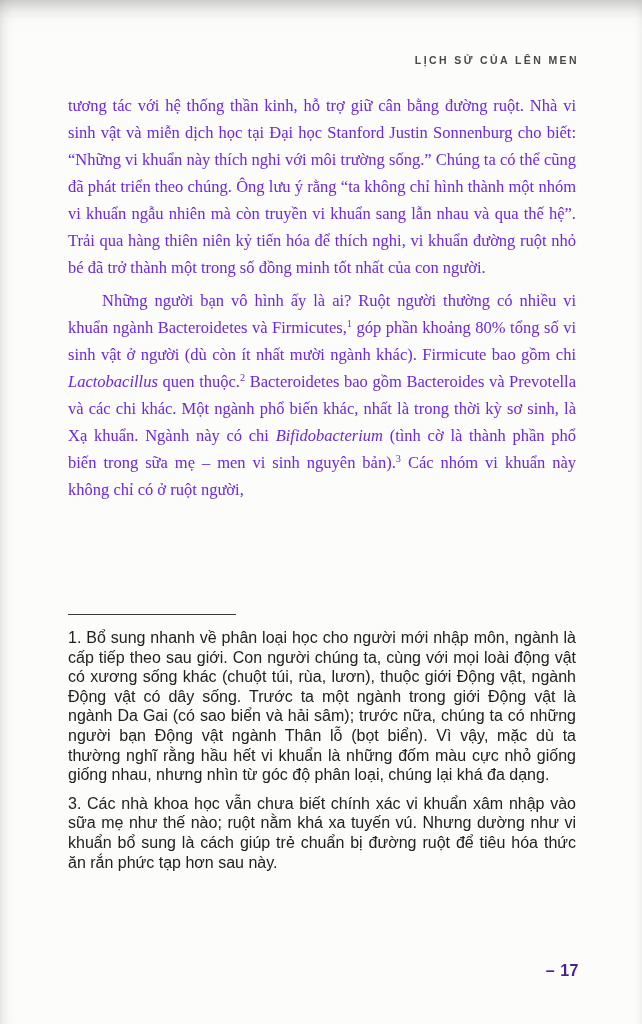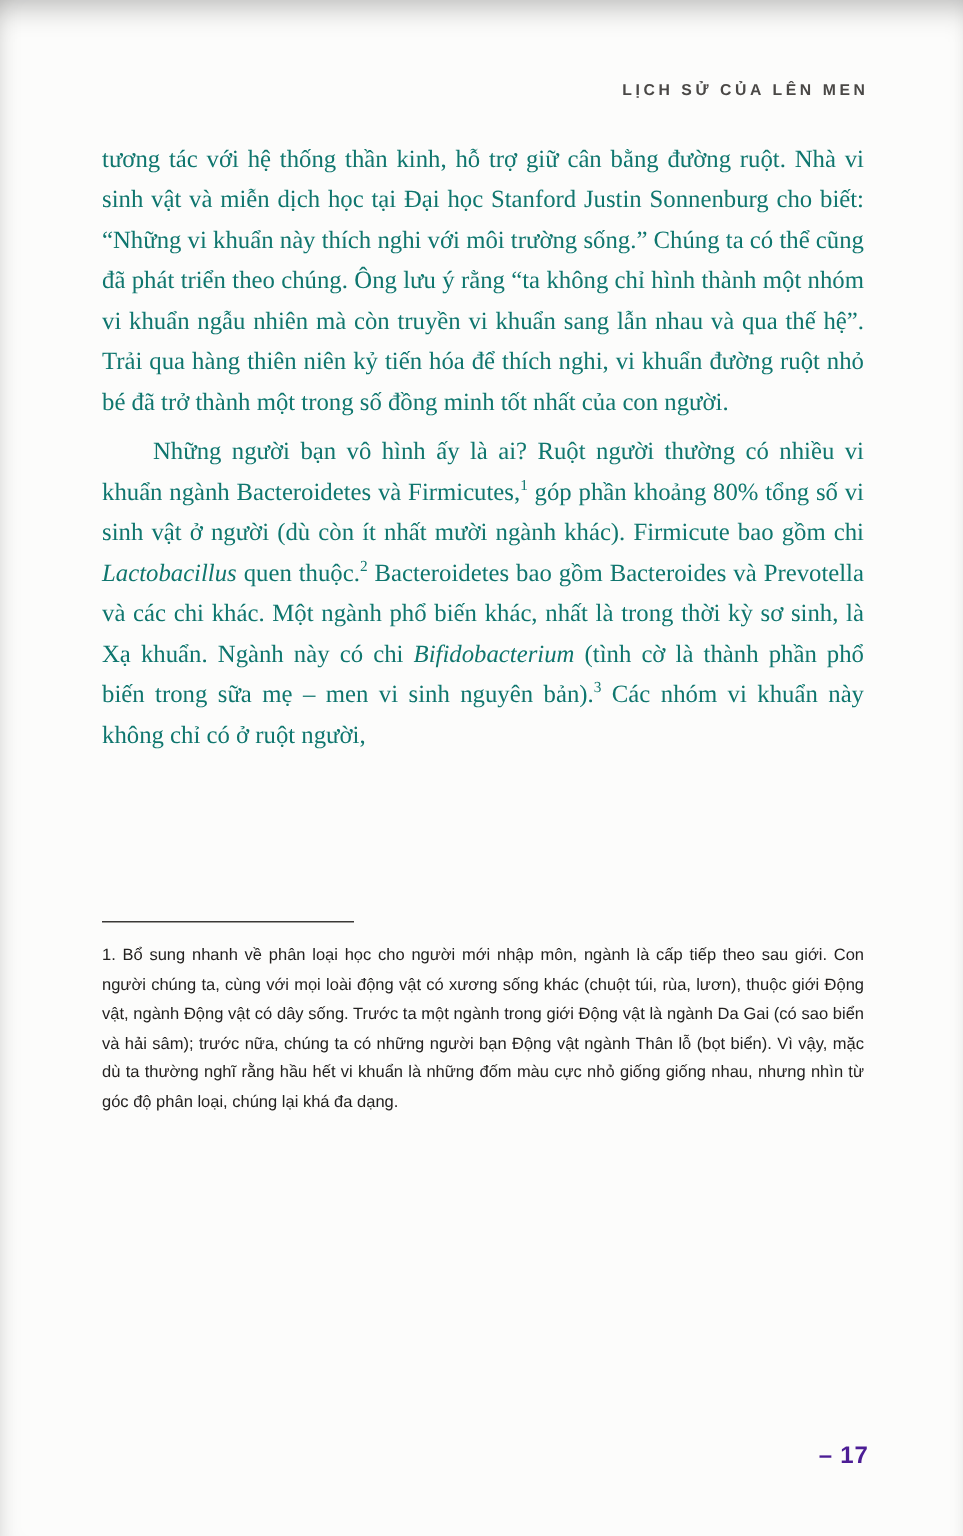--- a/index.html
+++ b/index.html
@@ -33,21 +33,21 @@
   }
   .body-text {
     position: absolute;
     top: 92px;
     left: 68px;
     width: 508px;
     font-family: "Liberation Serif", serif;
     font-size: 16.5px;
     line-height: 27px;
     text-align: justify;
-    color: #0f766e;
+    color: #6d28d9;
   }
   .body-text p {
     margin: 0;
   }
   .body-text p.indent {
     text-indent: 34px;
     margin-top: 6px;
   }
   .body-text sup {
     font-size: 0.62em;
@@ -64,21 +64,21 @@
     width: 168px;
     height: 0;
     border-top: 1.3px solid #3a3836;
   }
   .footnotes {
     position: absolute;
     top: 628px;
     left: 68px;
     width: 508px;
     font-family: "Liberation Sans", sans-serif;
-    font-size: 11px;
+    font-size: 16px;
     line-height: 19.6px;
     text-align: justify;
     color: #23211f;
   }
   .footnotes p {
     margin: 0 0 9px 0;
   }
   .page-number {
     position: absolute;
     bottom: 44px;
@@ -98,16 +98,17 @@
 
   <div class="body-text">
       <p><span>tương tác với hệ thống thần kinh, hỗ trợ giữ cân bằng đường ruột. Nhà vi sinh vật và miễn dịch học tại Đại học Stanford Justin Sonnenburg cho biết: “Những vi khuẩn này thích nghi với môi trường sống.” Chúng ta có thể cũng đã phát triển theo chúng. Ông lưu ý rằng “ta không chỉ hình thành một nhóm vi khuẩn ngẫu nhiên mà còn truyền vi khuẩn sang lẫn nhau và qua thế hệ”. Trải qua hàng thiên niên kỷ tiến hóa để thích nghi, vi khuẩn đường ruột nhỏ bé đã trở thành một trong số đồng minh tốt nhất của con người.</span></p>
       <p class="indent"><span>Những người bạn vô hình ấy là ai? Ruột người thường có nhiều vi khuẩn ngành Bacteroidetes và Firmicutes,</span><sup>1</sup><span> góp phần khoảng 80% tổng số vi sinh vật ở người (dù còn ít nhất mười ngành khác). Firmicute bao gồm chi </span><em>Lactobacillus</em><span> quen thuộc.</span><sup>2</sup><span> Bacteroidetes bao gồm Bacteroides và Prevotella và các chi khác. Một ngành phổ biến khác, nhất là trong thời kỳ sơ sinh, là Xạ khuẩn. Ngành này có chi </span><em>Bifidobacterium</em><span> (tình cờ là thành phần phổ biến trong sữa mẹ – men vi sinh nguyên bản).</span><sup>3</sup><span> Các nhóm vi khuẩn này không chỉ có ở ruột người,</span></p>
     </div>
 
   <div class="footnote-rule"></div>
 
   <div class="footnotes">
       <p>1. Bổ sung nhanh về phân loại học cho người mới nhập môn, ngành là cấp tiếp theo sau giới. Con người chúng ta, cùng với mọi loài động vật có xương sống khác (chuột túi, rùa, lươn), thuộc giới Động vật, ngành Động vật có dây sống. Trước ta một ngành trong giới Động vật là ngành Da Gai (có sao biển và hải sâm); trước nữa, chúng ta có những người bạn Động vật ngành Thân lỗ (bọt biển). Vì vậy, mặc dù ta thường nghĩ rằng hầu hết vi khuẩn là những đốm màu cực nhỏ giống giống nhau, nhưng nhìn từ góc độ phân loại, chúng lại khá đa dạng.</p>
+      <p>3. Các nhà khoa học vẫn chưa biết chính xác vi khuẩn xâm nhập vào sữa mẹ như thế nào; ruột nằm khá xa tuyến vú. Nhưng dường như vi khuẩn bổ sung là cách giúp trẻ chuẩn bị đường ruột để tiêu hóa thức ăn rắn phức tạp hơn sau này.</p>
     </div>
 
   <div class="page-number">– 17</div>
 </div>
 
 </body></html>

